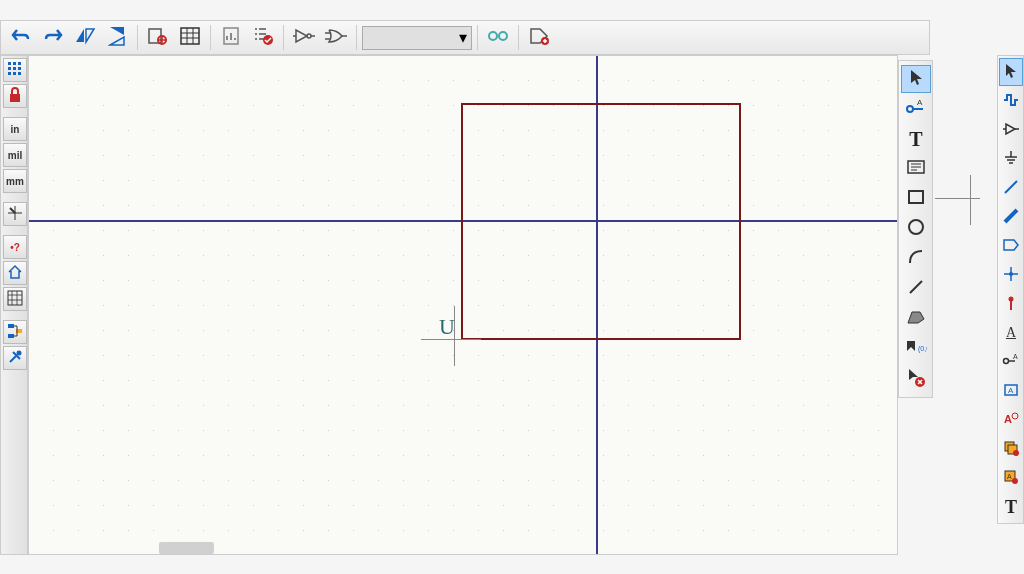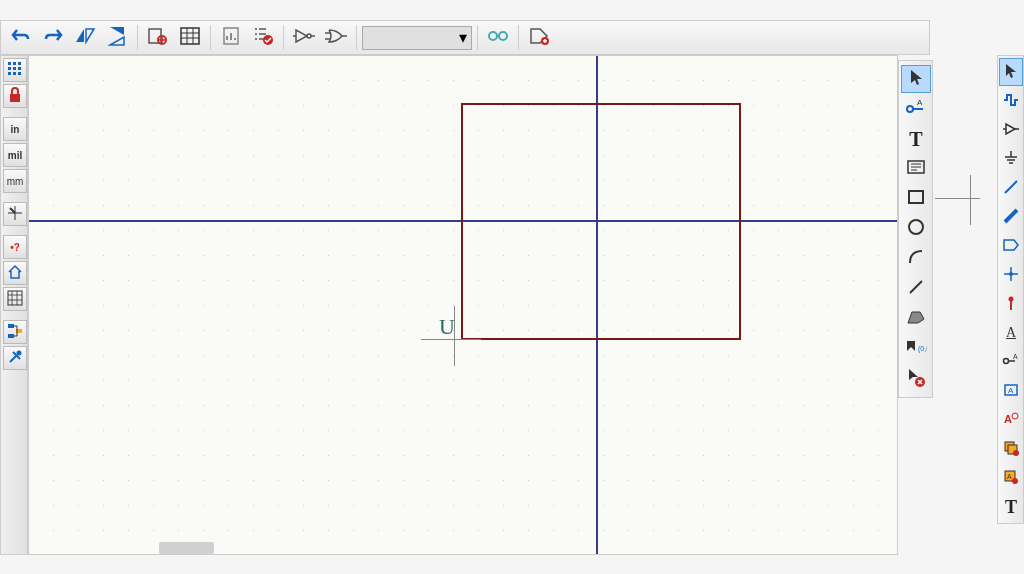--- a/index.html
+++ b/index.html
@@ -359,21 +359,21 @@
           <path d="M4 7 L4 4 Q4 1 7 1 Q10 1 10 4 L10 7" fill="none" stroke="#c62828" stroke-width="2"></path>
         </svg></span>
   </button>
   <div class="side-gap"></div>
   <button class="side-btn" style="font-weight:bold;color:#333">
       <span>in</span>
     </button>
   <button class="side-btn" style="font-weight:bold;color:#333;">
       <span>mil</span>
     </button>
-  <button class="side-btn" style="font-weight:normal;color:#333">
+  <button class="side-btn" style="font-weight:bold;color:#333">
       <span>mm</span>
     </button>
   <div class="side-gap"></div>
   <button class="side-btn">
     <span><svg width="16" height="16" viewBox="0 0 16 16">
           <path d="M8 1 L8 15 M1 8 L15 8" stroke="#333" stroke-width="1"></path>
           <path d="M3 3 L8 8" stroke="#333" stroke-width="2"></path>
         </svg></span>
   </button>
   <div class="side-gap"></div>

